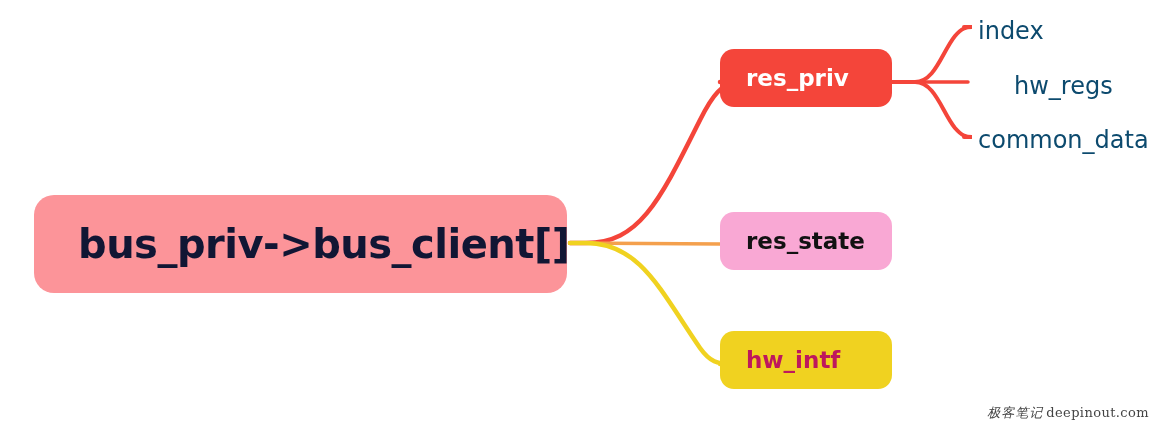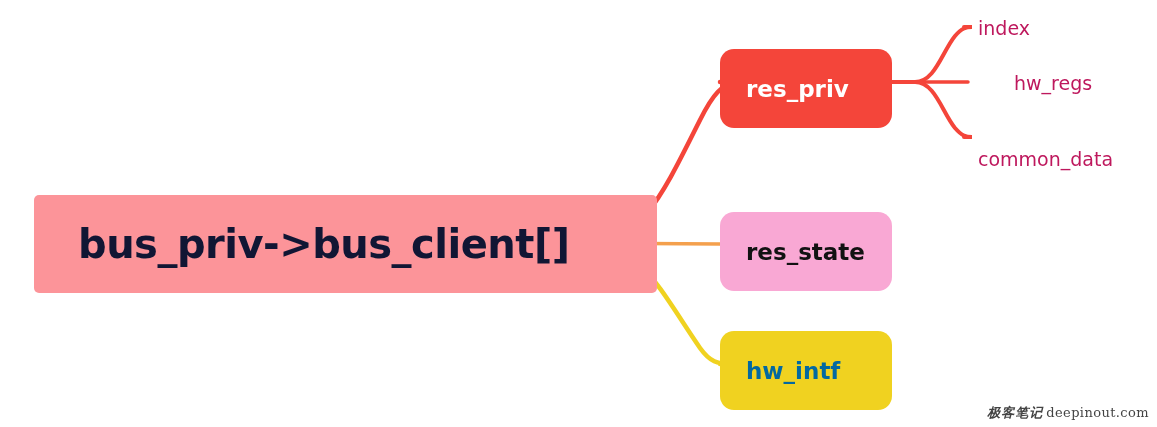--- a/index.html
+++ b/index.html
@@ -29,77 +29,77 @@
     position: absolute;
     display: flex;
     align-items: center;
     box-sizing: border-box;
     border-radius: 14px;
     white-space: nowrap;
   }
   .node-root {
     left: 34px;
     top: 195px;
-    width: 623px;
+    width: 533px;
     height: 98px;
     background: #fc9499;
-    border-radius: 5px;
+    border-radius: 20px;
     padding-left: 44px;
     color: #111634;
     font-size: 40px;
     font-weight: bold;
     letter-spacing: -0.5px;
   }
   .node-branch {
     left: 720px;
     width: 172px;
-    height: 79px;
+    height: 58px;
     padding-left: 26px;
     font-size: 23px;
     font-weight: bold;
   }
   .node-res-priv {
     top: 49px;
     background: #f4453a;
     color: #ffffff;
   }
   .node-res-state {
     top: 212px;
     background: #f9a8d4;
     color: #121212;
   }
   .node-hw-intf {
     top: 331px;
     background: #f0d220;
-    color: #0369a1;
+    color: #be185d;
   }
   .leaf-label {
     position: absolute;
     left: 978px;
-    font-size: 19px;
-    color: #be185d;
+    font-size: 24px;
+    color: #0c4a6e;
     white-space: nowrap;
     line-height: 1;
   }
   .leaf-index { top: 19px; }
   .leaf-hw-regs { top: 74px; margin-left: 36px; }
-  .leaf-common-data { top: 128px; margin-top: 22px; }
+  .leaf-common-data { top: 128px; }
   .watermark {
     position: absolute;
     right: 8px;
     bottom: 5px;
     font-size: 13px;
     color: #2a2a2a;
     font-family: "DejaVu Serif", serif;
     letter-spacing: 0.4px;
     white-space: nowrap;
     opacity: 0.88;
   }
   .watermark .wm-cn {
-    font-weight: bold;
+    font-weight: normal;
     font-style: italic;
     letter-spacing: 1px;
     margin-right: 3px;
   }
 </style>
 </head>
 <body>
 
 <div id="canvas">
 

